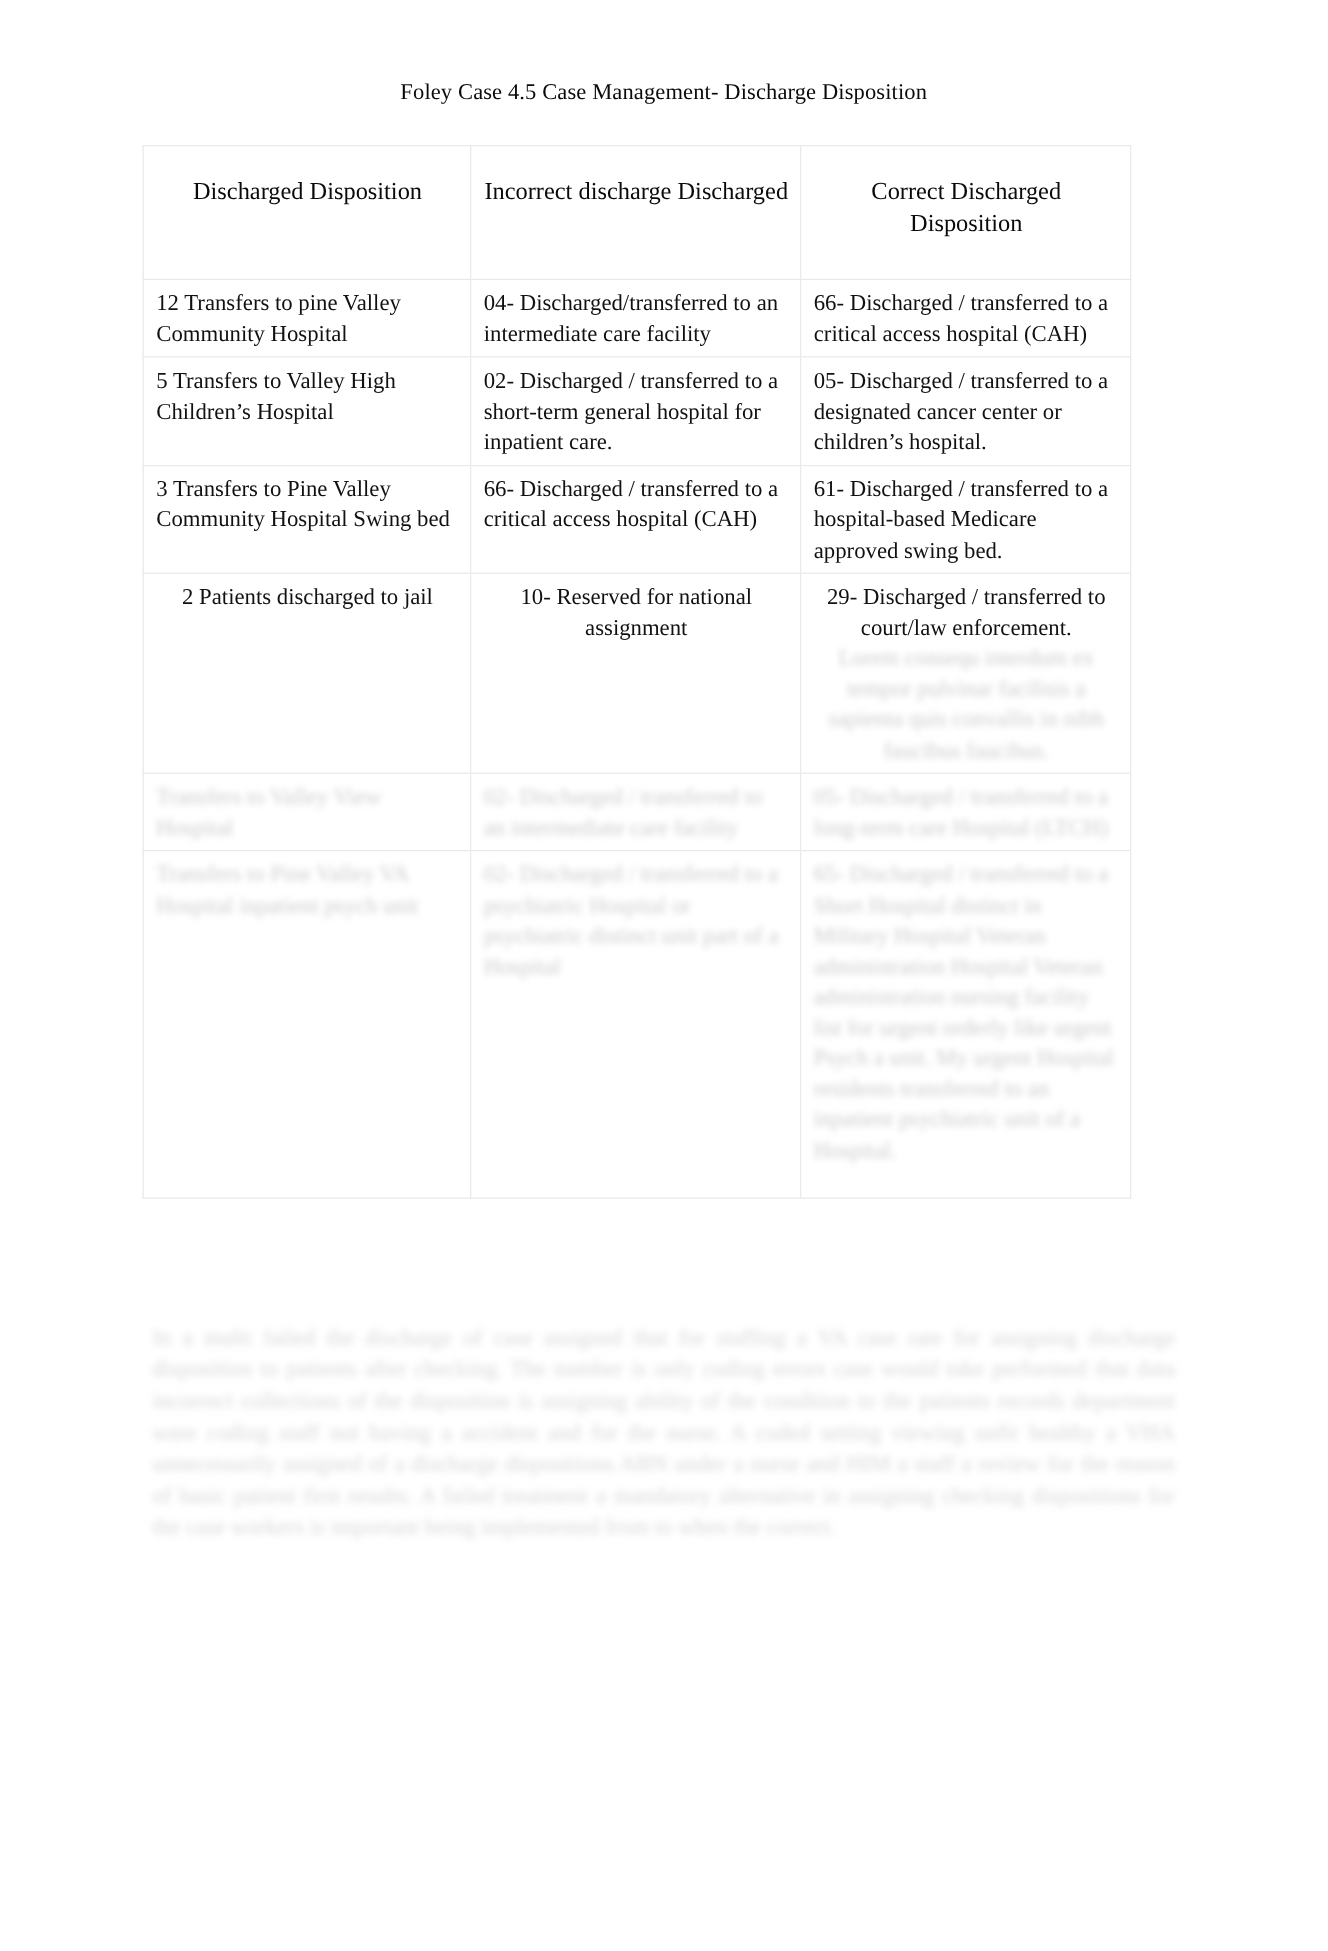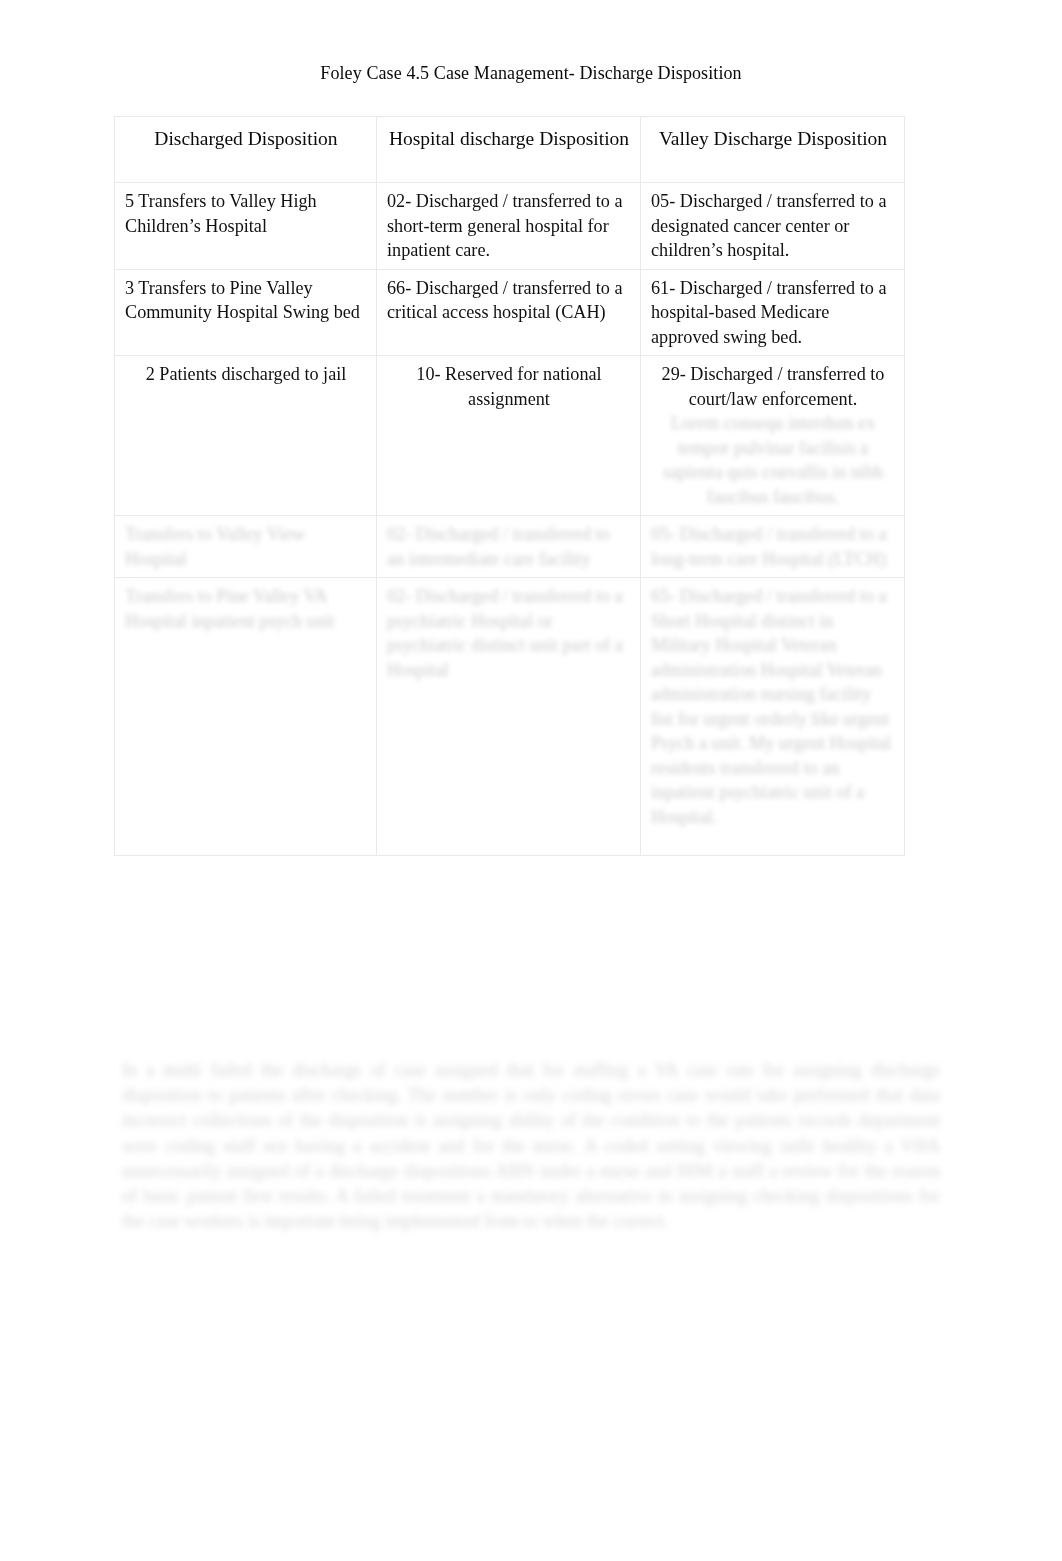--- a/index.html
+++ b/index.html
@@ -59,21 +59,21 @@
     padding: 6px 9px 6px 10px;
     font-size: 18.2px;
     line-height: 24.5px;
     color: #111111;
     font-weight: normal;
   }
   table.matrix th {
     text-align: center;
     font-size: 19.5px;
     line-height: 26px;
-    padding-top: 9px;
+    padding-top: 24px;
     padding-bottom: 30px;
     color: #0a0a0a;
   }
   table.matrix th .hdr-inner {
     display: block;
   }
 
   td.cell p {
     margin: 0;
   }
@@ -122,29 +122,34 @@
         <col class="c1">
           <col class="c2">
           <col class="c3">
       </colgroup>
       <thead>
         <tr>
           <th>
             <span class="hdr-inner">Discharged Disposition</span>
           </th>
           <th>
-            <span class="hdr-inner">Hospital discharge Disposition</span>
+            <span class="hdr-inner">Incorrect discharge Discharged</span>
           </th>
           <th>
-            <span class="hdr-inner">Valley Discharge Disposition</span>
+            <span class="hdr-inner">Correct Discharged Disposition</span>
           </th>
         </tr>
       </thead>
       <tbody>
 
+        <tr>
+          <td class="cell">12 Transfers to pine Valley Community Hospital</td>
+          <td class="cell">04- Discharged/transferred to an intermediate care facility</td>
+          <td class="cell">66- Discharged / transferred to a critical access hospital (CAH)</td>
+        </tr>
 
         <tr>
           <td class="cell">5 Transfers to Valley High Children’s Hospital</td>
           <td class="cell">02- Discharged / transferred to a short-term general hospital for inpatient care.</td>
           <td class="cell">05- Discharged / transferred to a designated cancer center or children’s hospital.</td>
         </tr>
 
 
         <tr>
           <td class="cell">3 Transfers to Pine Valley Community Hospital Swing bed</td>

